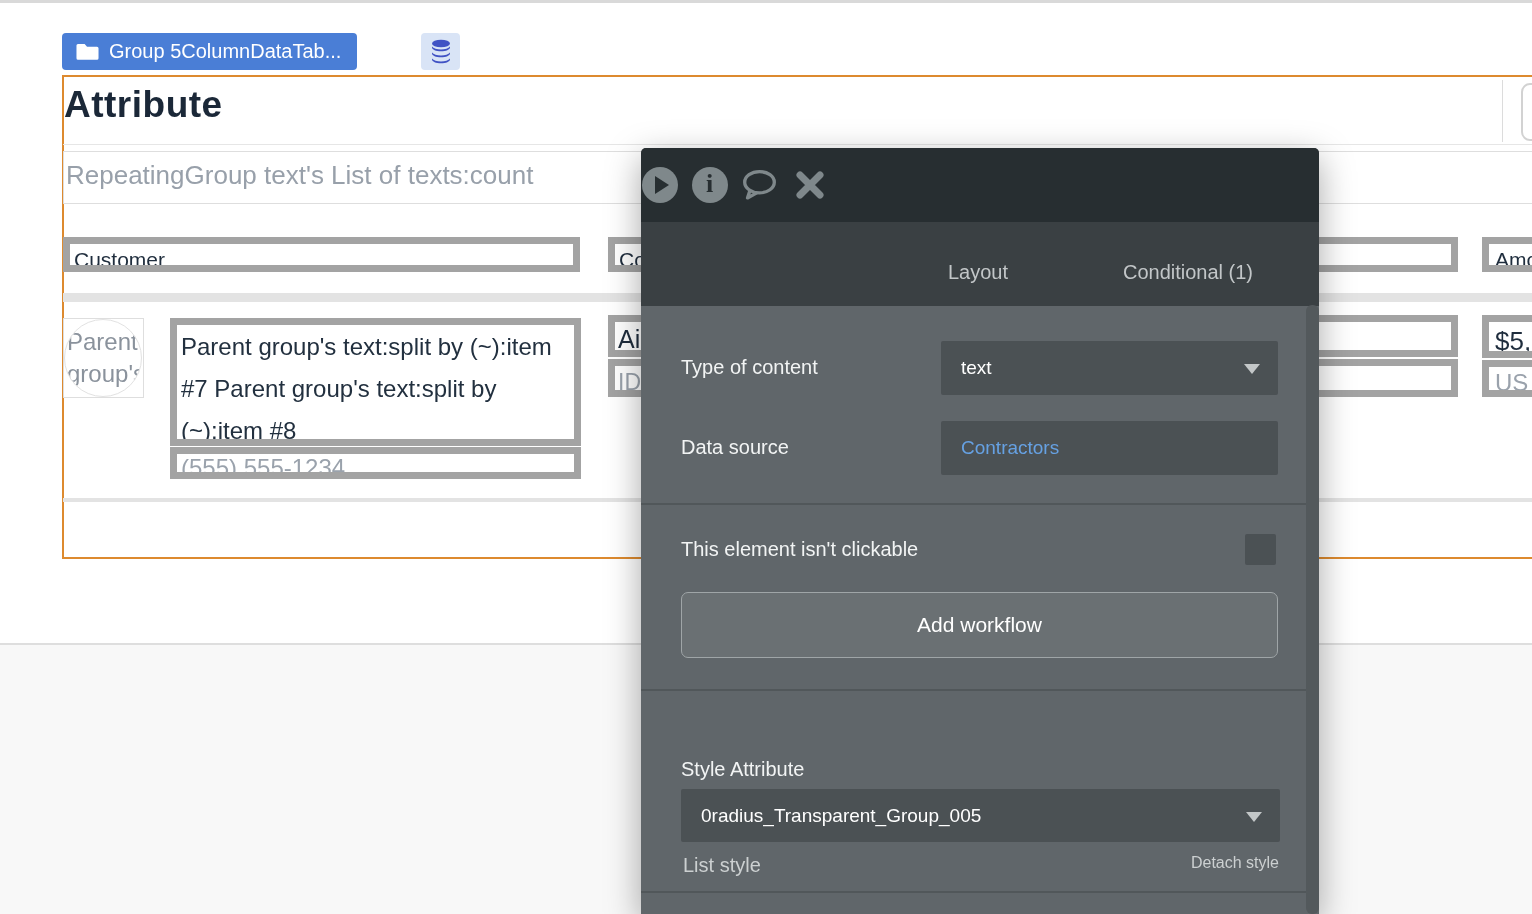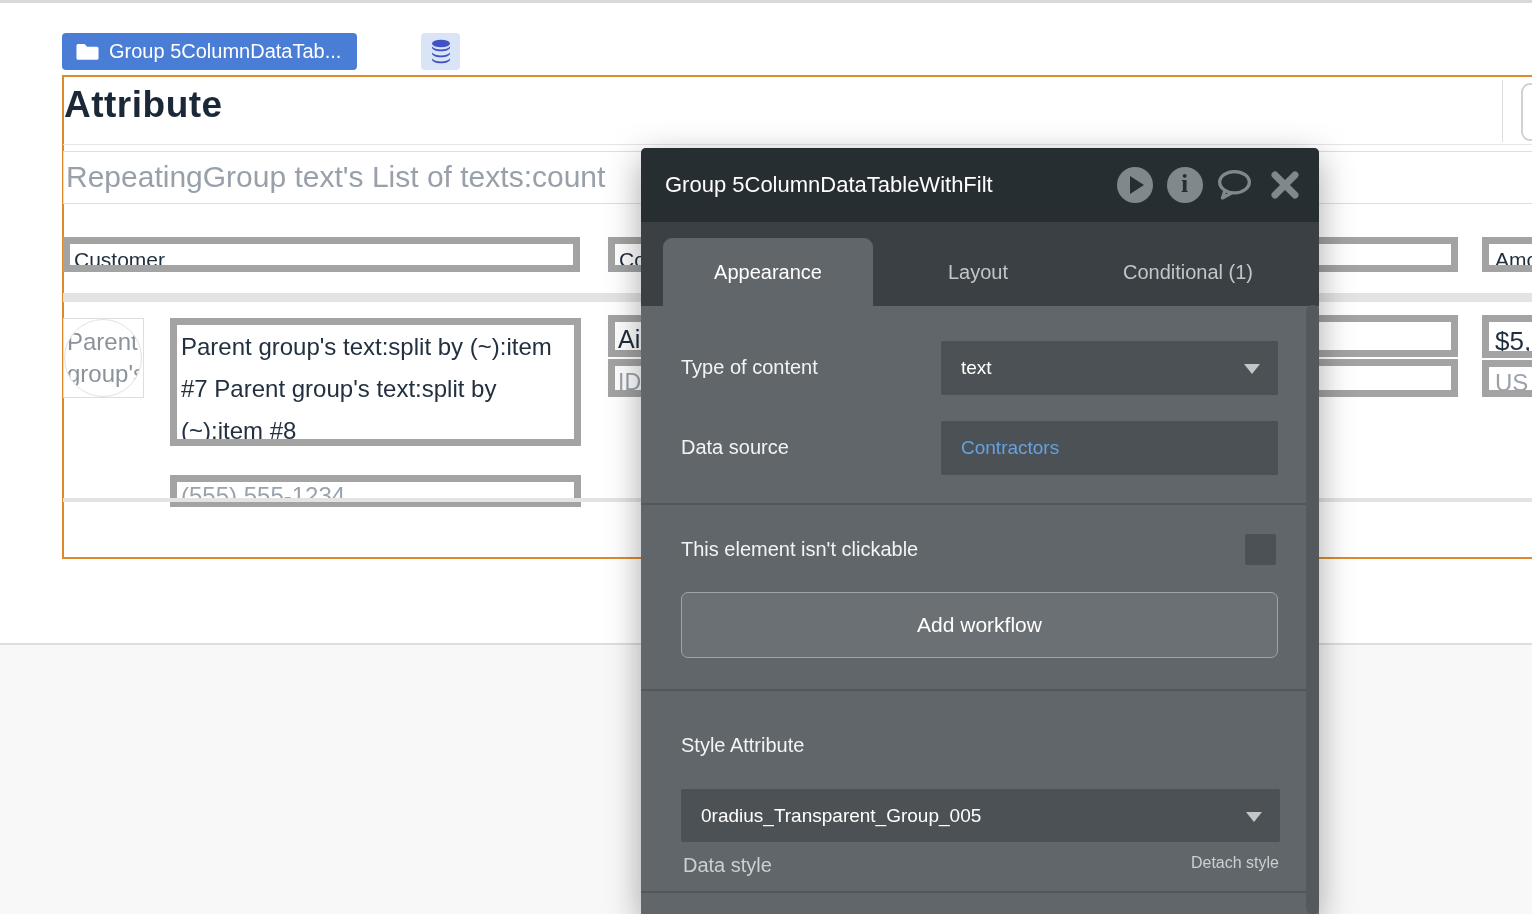--- a/index.html
+++ b/index.html
@@ -20,39 +20,39 @@
 
   
   #sel-group { left:62px; top:75px; width:1475px; height:484px; border:2px solid #dd8a2f; background:#fff; }
 
   #page-title { left:64px; top:84px; font-size:37px; font-weight:bold; color:#1b2838; letter-spacing:.5px; }
   #title-underline { left:63px; top:144px; width:1469px; height:1px; background:#e6e6e6; }
   #title-vline { left:1502px; top:80px; width:1px; height:62px; background:#dcdcdc; }
   #title-sliver { left:1521px; top:83px; width:30px; height:58px; border:2px solid #d2d2d2; border-radius:9px; background:#fff; }
 
   #rg-caption-box { left:63px; top:151px; width:1469px; height:53px; border-top:1px solid #dedede; border-bottom:1px solid #dedede; border-left:1px solid #dedede; }
-  #rg-caption { left:66px; top:160px; font-size:30px; color:#98a0aa; }
+  #rg-caption { left:66px; top:160px; font-size:26px; color:#98a0aa; }
 
   .cell { border:7px solid #a3a3a3; background:#fff; color:#1f2d3d; overflow:hidden; }
   .cell.gray { color:#9aa2ac; }
 
   #hdr-customer { left:63px; top:237px; width:517px; height:35px; font-size:21px; padding:4px 0 0 4px; }
   #hdr-contact  { left:608px; top:237px; width:520px; height:35px; font-size:21px; padding:4px 0 0 4px; }
   #hdr-empty    { left:1150px; top:237px; width:308px; height:35px; }
   #hdr-amount   { left:1482px; top:237px; width:70px; height:35px; font-size:21px; padding:4px 0 0 6px; }
 
   #hdr-band  { left:63px; top:293px; width:1469px; height:9px; background:#e3e3e3; }
   #row-line  { left:63px; top:498px; width:1469px; height:4px; background:#e3e3e3; }
 
   #avatar-box { left:63px; top:318px; width:81px; height:80px; border:1px solid #dedede; background:#fff; }
   #avatar-circle { left:64px; top:319px; width:78px; height:78px; border:1px solid #e2e2e2; border-radius:50%;
                    overflow:hidden; color:#8a929c; font-size:24px; line-height:32px; padding:6px 0 0 2px; background:#fff; }
 
   #cust-text  { left:170px; top:318px; width:411px; height:128px; font-size:24px; line-height:42px; padding:1px 4px; color:#22303f; }
-  #cust-phone { left:170px; top:447px; width:411px; height:32px; font-size:24px; padding:0 4px;margin-top:28px; }
+  #cust-phone { left:170px; top:447px; width:411px; height:32px; font-size:24px; padding:0 4px; }
 
   #contact-name { left:608px; top:315px; width:520px; height:42px; font-size:25px; padding:3px 0 0 3px; }
   #contact-id   { left:608px; top:359px; width:520px; height:38px; font-size:23px; padding:3px 0 0 3px; }
   #mid-empty-1  { left:1150px; top:315px; width:308px; height:42px; }
   #mid-empty-2  { left:1150px; top:359px; width:308px; height:38px; }
   #amt-main { left:1482px; top:315px; width:70px; height:43px; font-size:26px; padding:4px 0 0 6px; }
   #amt-sub  { left:1482px; top:360px; width:70px; height:37px; font-size:24px; padding:2px 0 0 6px; }
 
   
   #panel { left:641px; top:148px; width:678px; height:766px; background:#60666a; border-radius:5px 5px 0 0;
@@ -85,21 +85,21 @@
   #dd-source { left:300px; top:115px; width:337px; height:54px;padding-left:38px; }
   #lbl-source { left:40px; top:130px; }
   #link-contractors { color:#66a1e3 !important; }
 
   #div-1 { top:197px; }
   #lbl-clickable { left:40px; top:232px; }
   #chk-clickable { left:604px; top:228px; width:31px; height:31px; background:#4b5154; border-radius:2px; cursor:pointer; }
   #btn-workflow { left:40px; top:286px; width:597px; height:66px; background:#6a7073; border:1.5px solid #9fa5a7;
                   border-radius:7px; color:#fff; font-size:21px; display:flex; align-items:center; justify-content:center; cursor:pointer; }
   #div-2 { top:383px; }
-  #lbl-style { left:40px; top:428px; }
+  #lbl-style { left:40px; top:452px; }
   #dd-style { left:40px; top:483px; width:599px; height:53px; }
   #link-edit { left:42px; top:548px; color:#ccd0d1; font-size:20px; cursor:pointer; }
   #link-detach { right:40px; top:548px; color:#ccd0d1; font-size:16px; cursor:pointer; position:absolute; }
   #div-3 { top:585px; }
   #panel-scrollbar { left:1306px; top:305px; width:13px; height:609px; background:#53595c; border-radius:6px; }
 </style>
 </head>
 <body>
 
 <div class="abs" id="top-line"></div>
@@ -146,21 +146,20 @@
 <div class="abs cell" id="contact-name">Ai</div>
 <div class="abs cell gray" id="contact-id">ID:</div>
 <div class="abs cell" id="mid-empty-1"></div>
 <div class="abs cell" id="mid-empty-2"></div>
 <div class="abs cell" id="amt-main">$5,0</div>
 <div class="abs cell gray" id="amt-sub">US</div>
 <div class="abs" id="row-line"></div>
 
 <div class="abs" id="panel">
   <div class="abs" id="panel-header">
-    <div id="panel-title">Group 5ColumnDataTableWithFilt</div>
     <div class="hicon">
         <div class="icircle">
           <div id="play-tri"></div>
         </div>
       </div>
     <div class="hicon">
         <div class="icircle">
           <span id="info-i">i</span>
         </div>
       </div>
@@ -171,21 +170,20 @@
       </svg>
     </div>
     <div class="hicon" style="margin-right:16px">
       <svg width="30" height="30" viewBox="0 0 30 30">
         <path d="M5 5 L25 25 M25 5 L5 25" stroke="#7f888b" stroke-width="7" stroke-linecap="round"></path>
       </svg>
     </div>
   </div>
 
   <div class="abs" id="tab-row">
-    <div class="tab" id="tab-appearance">Appearance</div>
     <div class="tab" id="tab-layout">Layout</div>
     <div class="tab" id="tab-conditional">Conditional (1)</div>
   </div>
 
   <div class="abs" id="panel-body">
     <div class="plabel" id="lbl-type">Type of content</div>
     <div class="pfield" id="dd-type">
       <span class="val">text</span>
       <span class="caret"></span>
     </div>
@@ -202,19 +200,19 @@
 
     <div class="abs" id="btn-workflow">Add workflow</div>
 
     <div class="pdivider" id="div-2"></div>
 
     <div class="plabel" id="lbl-style">Style Attribute</div>
     <div class="pfield" id="dd-style">
       <span class="val">0radius_Transparent_Group_005</span>
       <span class="caret"></span>
     </div>
-    <div class="plabel" id="link-edit">Data style</div>
+    <div class="plabel" id="link-edit">List style</div>
     <div id="link-detach">Detach style</div>
 
     <div class="pdivider" id="div-3"></div>
   </div>
 </div>
 <div class="abs" id="panel-scrollbar"></div>
 
 </body></html>

